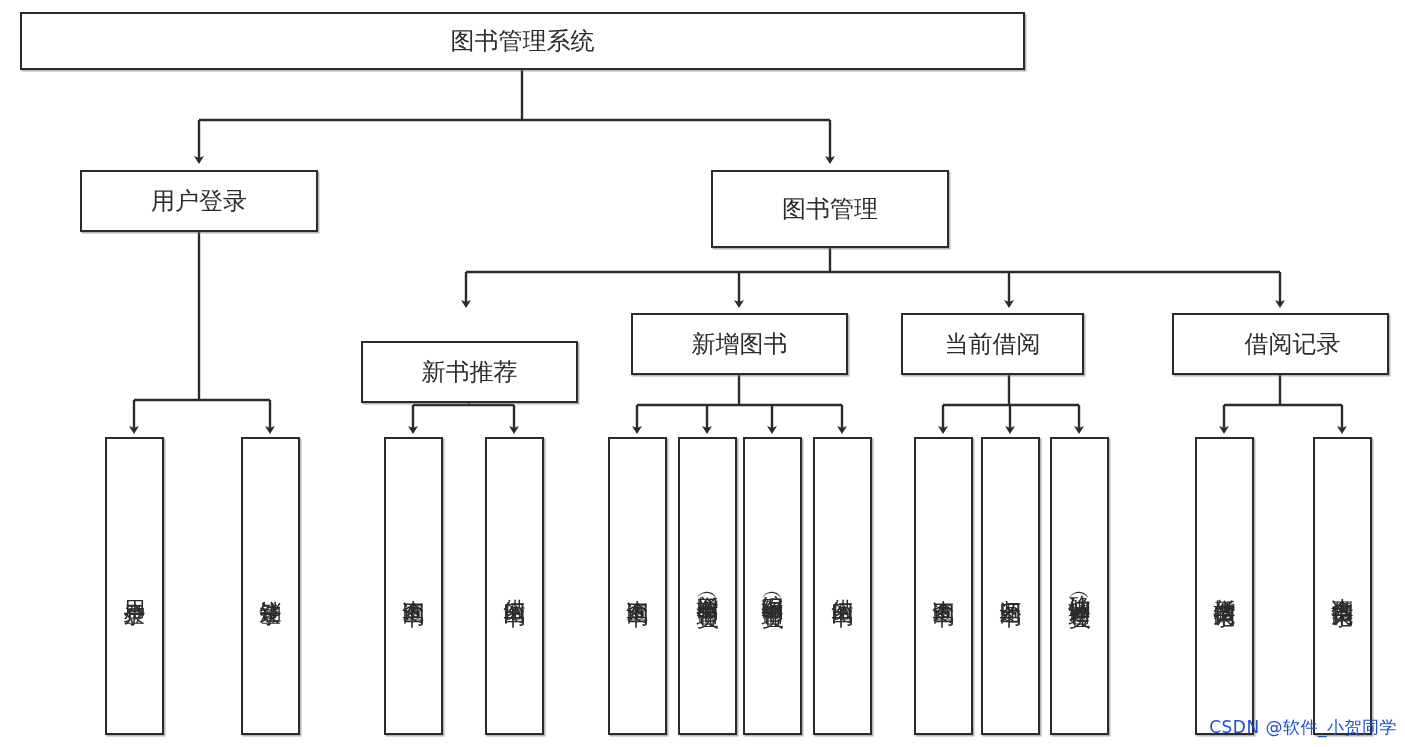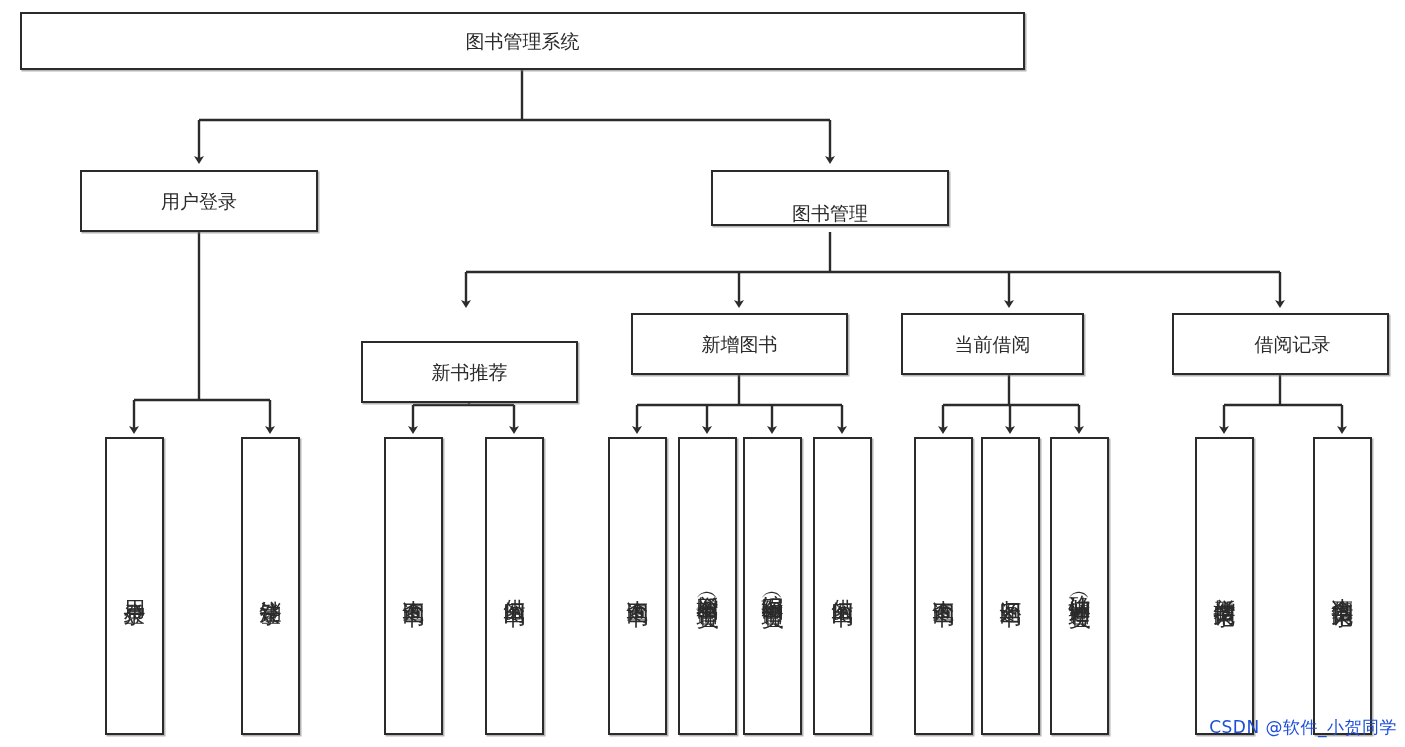--- a/index.html
+++ b/index.html
@@ -35,21 +35,21 @@
     justify-content: center;
     box-shadow: 1.5px 1.5px 0 rgba(120,120,120,0.55);
   }
   .node .label {
     color: #2b2b2b;
     line-height: 1.18;
     text-align: center;
     white-space: nowrap;
   }
   .node.horiz .label {
-    font-size: 19px;
+    font-size: 24px;
   }
   .node.vert .label {
     writing-mode: vertical-rl;
     text-orientation: upright;
     font-size: 22px;
     letter-spacing: 2px;
     white-space: nowrap;
   }
   #watermark {
     position: absolute;
@@ -117,21 +117,21 @@
     </g>
   </svg>
 
   <div class="node horiz" style="left:20px; top:12px; width:1005px; height:58px;">
     <span class="label">图书管理系统</span>
   </div>
 
   <div class="node horiz" style="left:80px; top:170px; width:238px; height:62px;">
     <span class="label">用户登录</span>
   </div>
-  <div class="node horiz" style="left:711px; top:170px; width:238px; height:56px;align-items:flex-end;">
+  <div class="node horiz" style="left:711px; top:170px; width:238px; height:78px;">
     <span class="label">图书管理</span>
   </div>
 
   <div class="node horiz" style="left:361px; top:313px; width:217px; height:62px;margin-top:28px;">
     <span class="label">新书推荐</span>
   </div>
   <div class="node horiz" style="left:631px; top:313px; width:217px; height:62px;">
     <span class="label">新增图书</span>
   </div>
   <div class="node horiz" style="left:901px; top:313px; width:183px; height:62px;">

